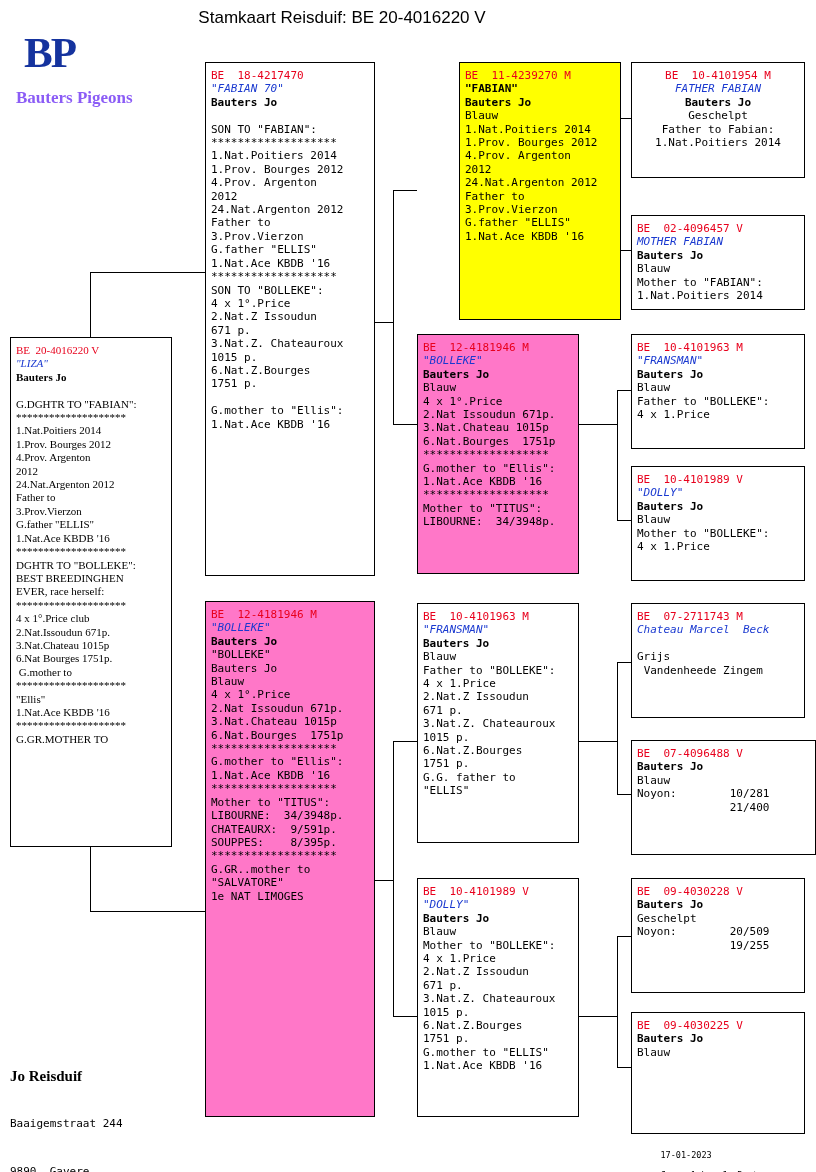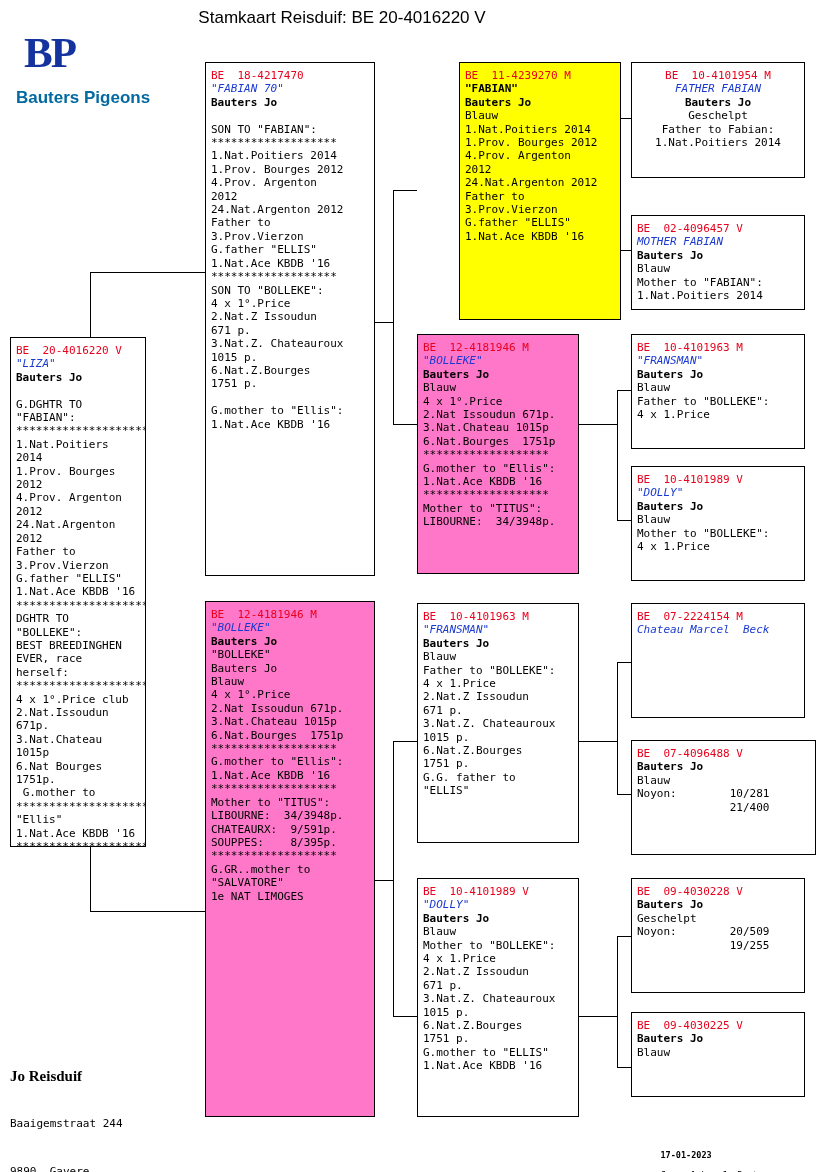--- a/index.html
+++ b/index.html
@@ -42,24 +42,24 @@
   .logo .bp {
     font-family: "Liberation Serif", serif;
     font-weight: bold;
     font-size: 43px;
     color: #15339e;
     letter-spacing: -2px;
     line-height: 70px;
     padding-left: 14px;
   }
   .logo .bpname {
-    font-family: Liberation Sans, sans-serif;
+    font-family: Liberation Serif, serif;
     font-weight: bold;
     font-size: 17px;
-    color: #0369a1;
+    color: #8b5cf6;
     padding-left: 6px;
   }
   
   .card {
     position: absolute;
     border: 1px solid #000;
     box-sizing: border-box;
     padding: 6px 5px 4px 5px;
     line-height: 13.4px;
     font-size: 11px;
@@ -108,21 +108,21 @@
     font-weight: bold;
     font-size: 15px;
   }
   .stamp {
     position: absolute;
     left: 640px;
     top: 1140px;
     font-size: 8.5px;
     white-space: pre;
   }
-  .stamp .date { font-weight: bold; }
+  .stamp .date { font-weight: normal; }
 </style>
 </head>
 <body>
 
 <div class="page">
 
   <div class="title">Stamkaart Reisduif: BE  20-4016220 V</div>
 
   <div class="logo">
     <div class="bp">BP</div>
@@ -157,21 +157,21 @@
   <div class="ln lnv" style="left:617px; top:662px; height:132px;"></div>
   <div class="ln lnh" style="left:617px; top:662px; width:14px;"></div>
   <div class="ln lnh" style="left:617px; top:794px; width:14px;"></div>
   <div class="ln lnh" style="left:579px; top:741px; width:38px;"></div>
 
   <div class="ln lnv" style="left:617px; top:936px; height:131px;"></div>
   <div class="ln lnh" style="left:617px; top:936px; width:14px;"></div>
   <div class="ln lnh" style="left:617px; top:1067px; width:14px;"></div>
   <div class="ln lnh" style="left:579px; top:1016px; width:38px;"></div>
 
-  <div class="card white" style="left:10px; top:337px; width:136px; height:510px;">
+  <div class="card white" style="left:10px; top:337px; width:162px; height:510px;font-family:Liberation Serif, serif;">
     <div class="ring">BE  20-4016220 V</div>
     <div class="nick">"LIZA"</div>
     <div class="owner">Bauters Jo</div>
     <div class="body">
 G.DGHTR TO "FABIAN":
 ********************
 1.Nat.Poitiers 2014
 1.Prov. Bourges 2012
 4.Prov. Argenton
 2012
@@ -349,44 +349,47 @@
   <div class="card white" style="left:631px; top:466px; width:174px; height:115px;">
     <div class="ring">BE  10-4101989 V</div>
     <div class="nick">"DOLLY"</div>
     <div class="owner">Bauters Jo</div>
     <div class="body">Blauw
 Mother to "BOLLEKE":
 4 x 1.Price</div>
   </div>
 
   <div class="card white" style="left:631px; top:603px; width:174px; height:115px;">
-    <div class="ring">BE  07-2224154 M</div>
+    <div class="ring">BE  07-2711743 M</div>
     <div class="nick">Chateau Marcel  Beck</div>
     <div class="owner"></div>
+    <div class="body">
+Grijs
+ Vandenheede Zingem</div>
   </div>
 
   <div class="card white" style="left:631px; top:740px; width:185px; height:115px;">
     <div class="ring">BE  07-4096488 V</div>
     <div class="nick"></div>
     <div class="owner">Bauters Jo</div>
     <div class="body">Blauw
 Noyon:        10/281
               21/400</div>
   </div>
 
   <div class="card white" style="left:631px; top:878px; width:174px; height:115px;">
     <div class="ring">BE  09-4030228 V</div>
     <div class="nick"></div>
     <div class="owner">Bauters Jo</div>
     <div class="body">Geschelpt
 Noyon:        20/509
               19/255</div>
   </div>
 
-  <div class="card white" style="left:631px; top:1012px; width:174px; height:85px;">
+  <div class="card white" style="left:631px; top:1012px; width:174px; height:122px;">
     <div class="ring">BE  09-4030225 V</div>
     <div class="nick"></div>
     <div class="owner">Bauters Jo</div>
     <div class="body">Blauw</div>
   </div>
 
   <div class="footer">
     <div class="name">Jo Reisduif</div>
     <div>Baaigemstraat 244</div>
     <div>9890  Gavere</div>

